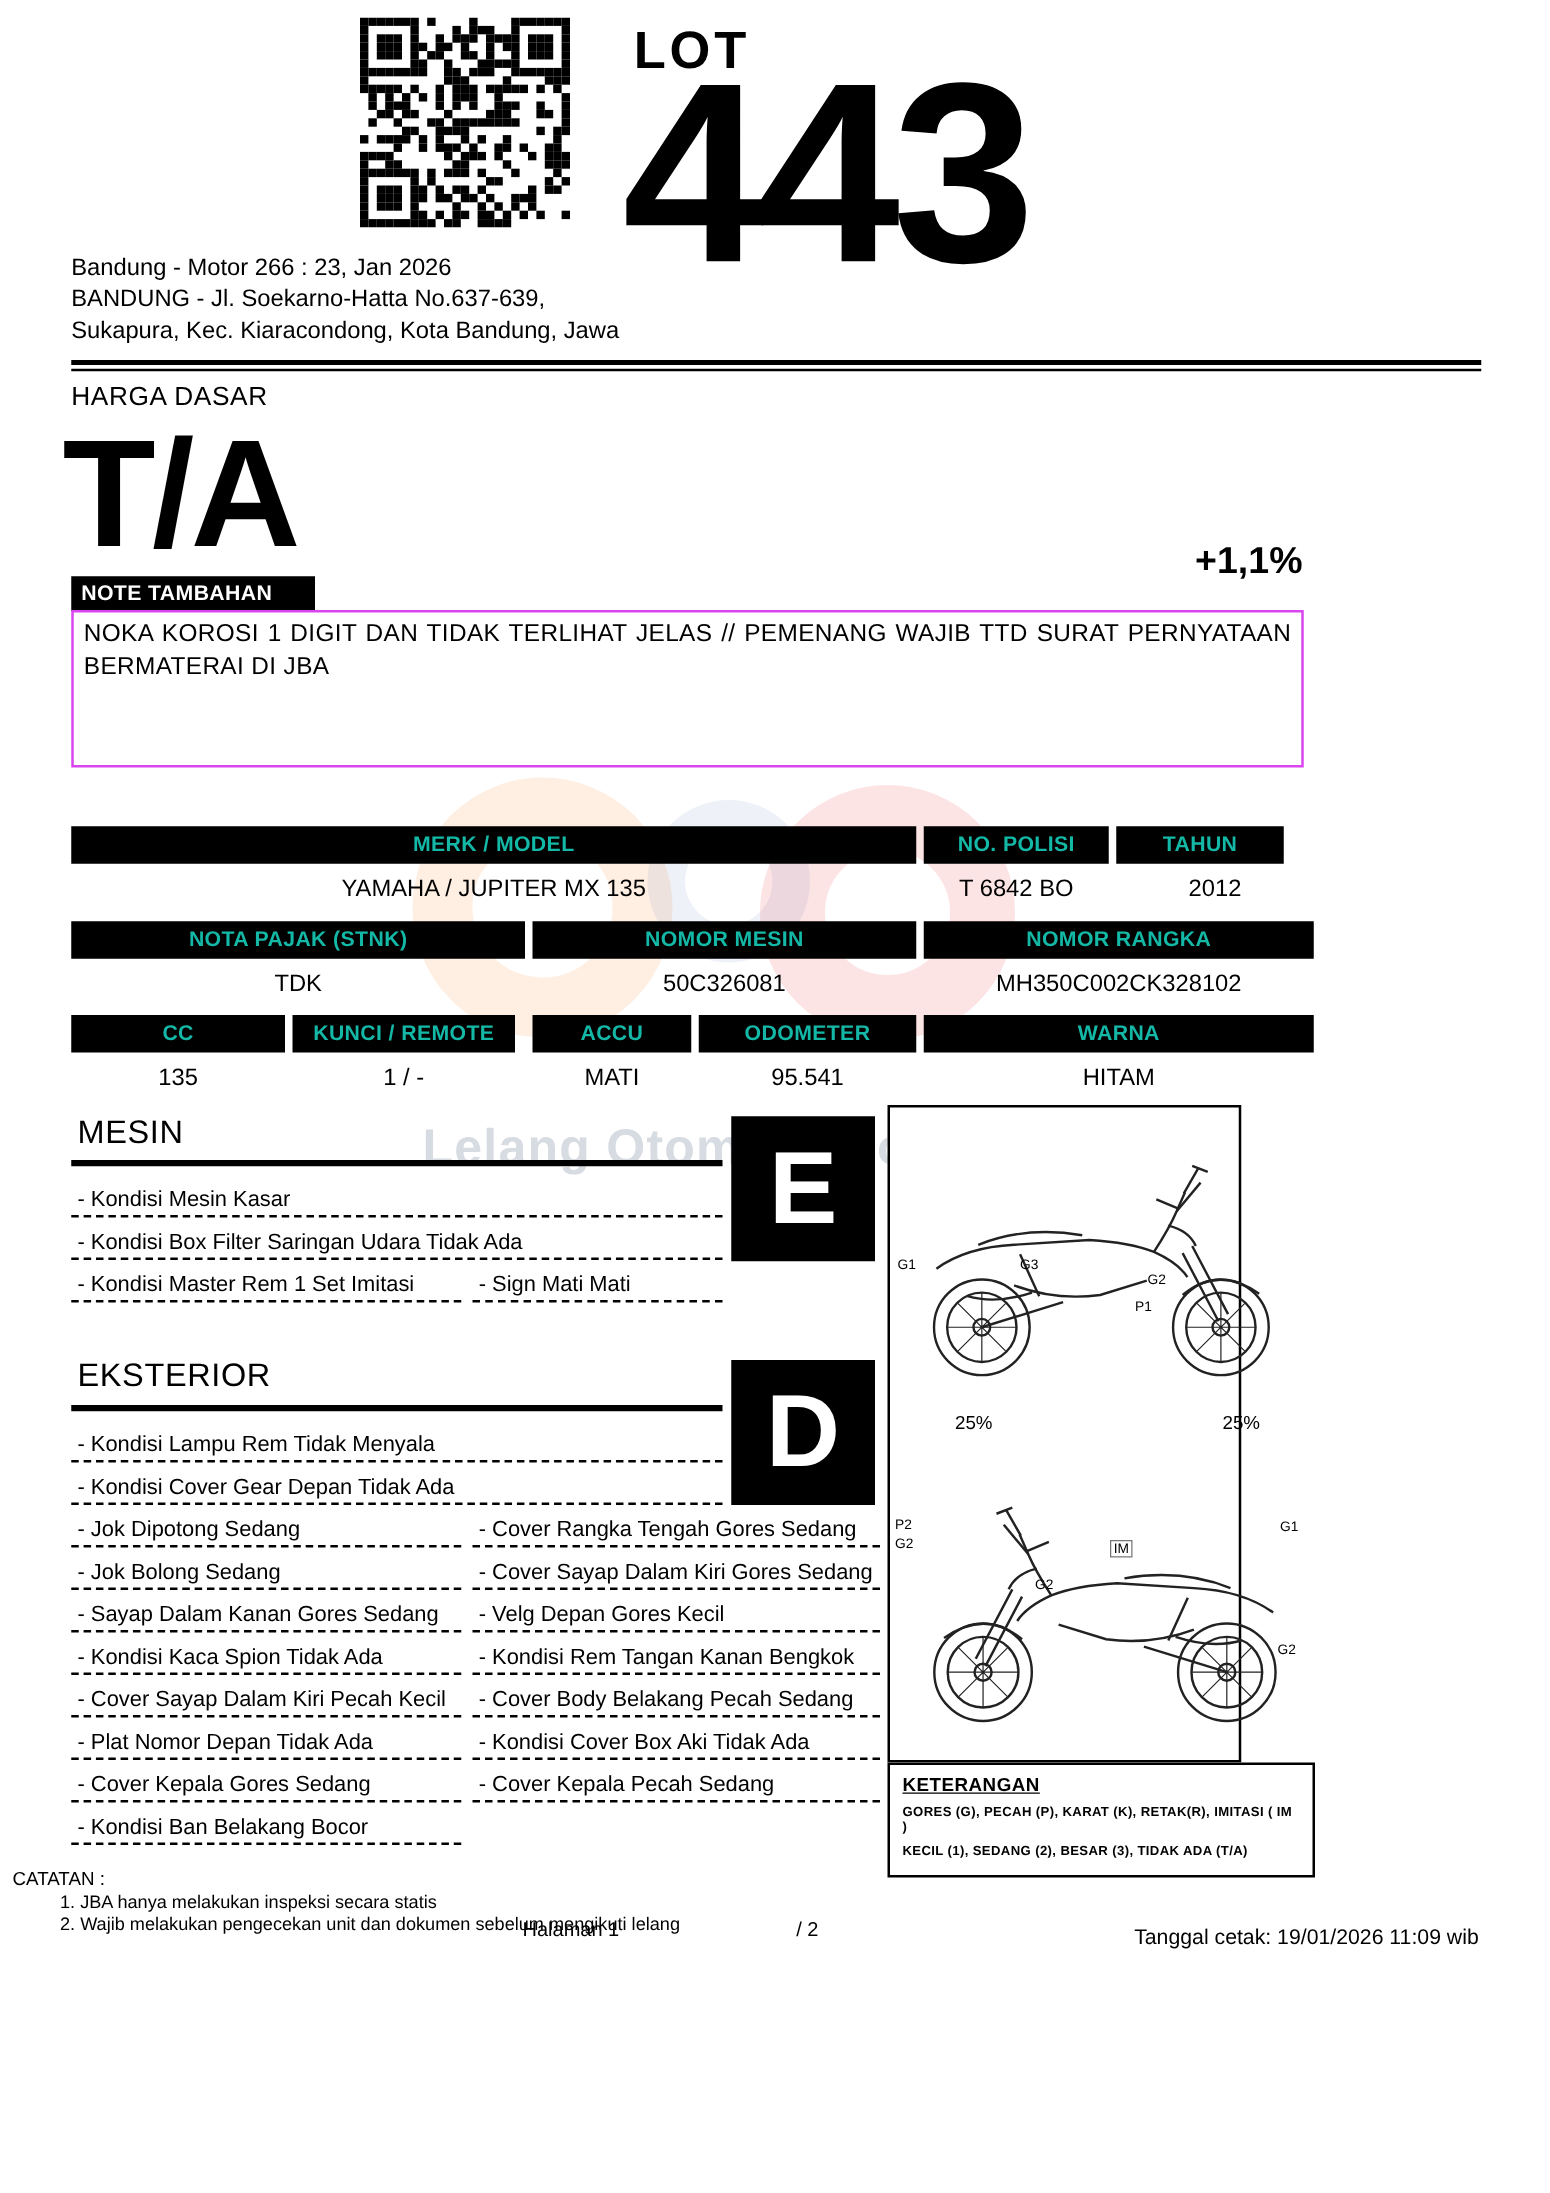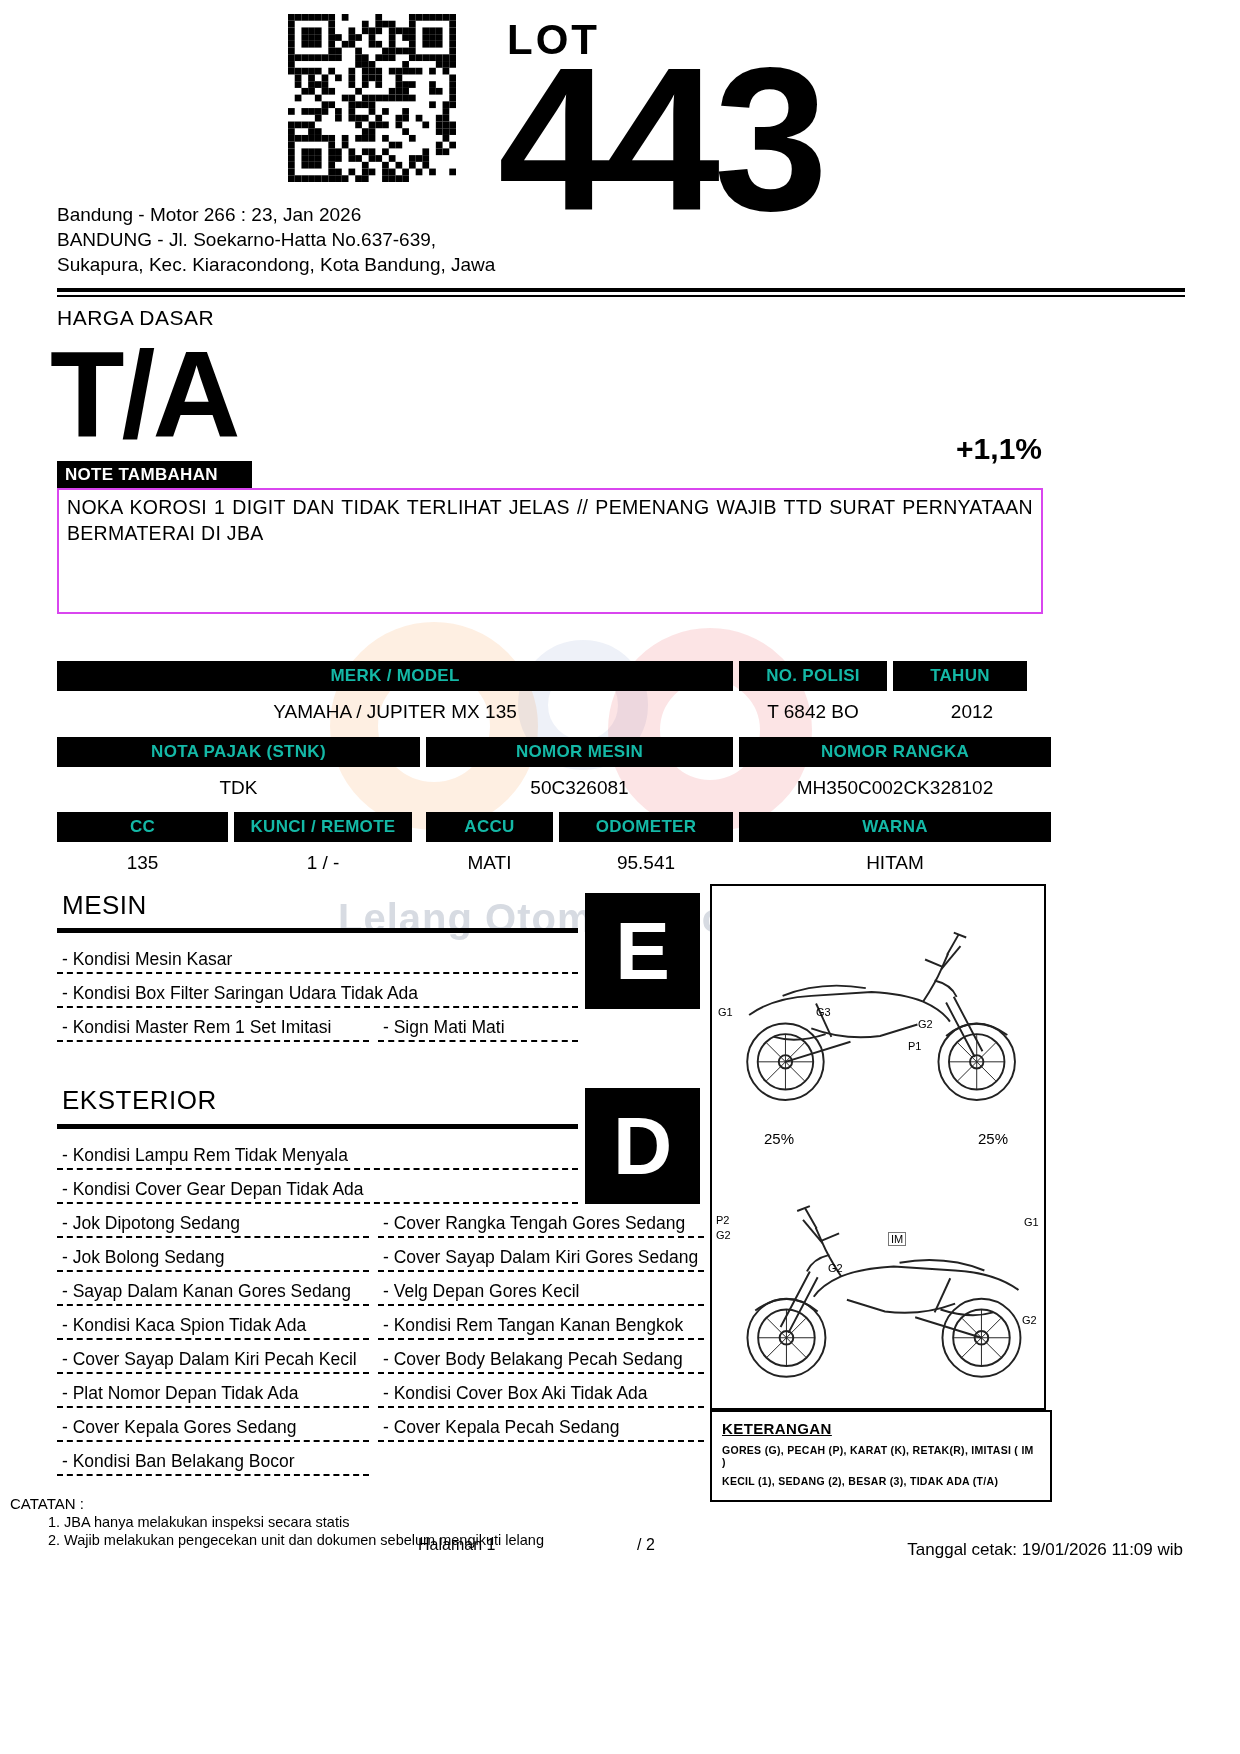--- a/index.html
+++ b/index.html
@@ -50,21 +50,21 @@
 
   .items { position:absolute; z-index:1; }
   .irow  { display:flex; height:34px; }
   .icell { font-size:17.5px; padding:9px 2px 0 5px; border-bottom:2px dashed #000;
            white-space:nowrap; overflow:hidden; }
   .w-full   { width:521px; }
   .w-left   { width:312px; margin-right:9px; }
   .w-right  { width:326px; }
   .w-rightm { width:200px; }
 
-  .diagram-box { position:absolute; left:710px; top:884px; width:336px; height:526px;
+  .diagram-box { position:absolute; left:710px; top:884px; width:283px; height:526px;
                  border:2px solid #000; z-index:1; background:#fff; }
   .bike1 { position:absolute; left:18px; top:14px; }
   .bike2 { position:absolute; left:14px; top:295px; }
   .plabel { position:absolute; font-size:11px; }
   .plabel.boxed { border:1px solid #777; padding:0 2px; }
   .pct { position:absolute; font-size:15px; }
 
   .ket-box { position:absolute; left:710px; top:1410px; width:342px; height:92px;
              border:2px solid #000; padding:8px 10px; z-index:1; background:#fff; }
   .ket-title { font-size:15px; font-weight:bold; letter-spacing:.4px;text-decoration:underline; }

